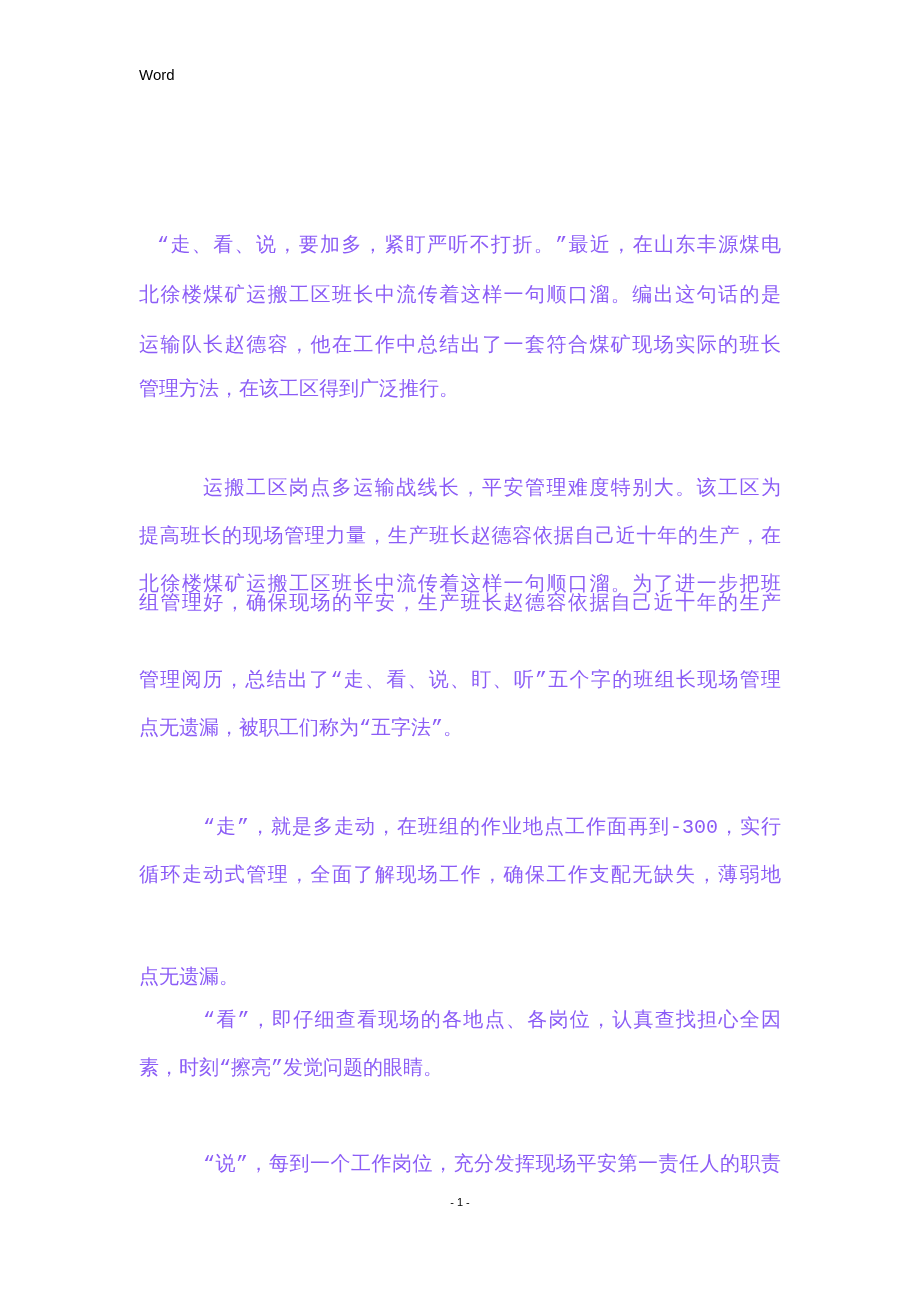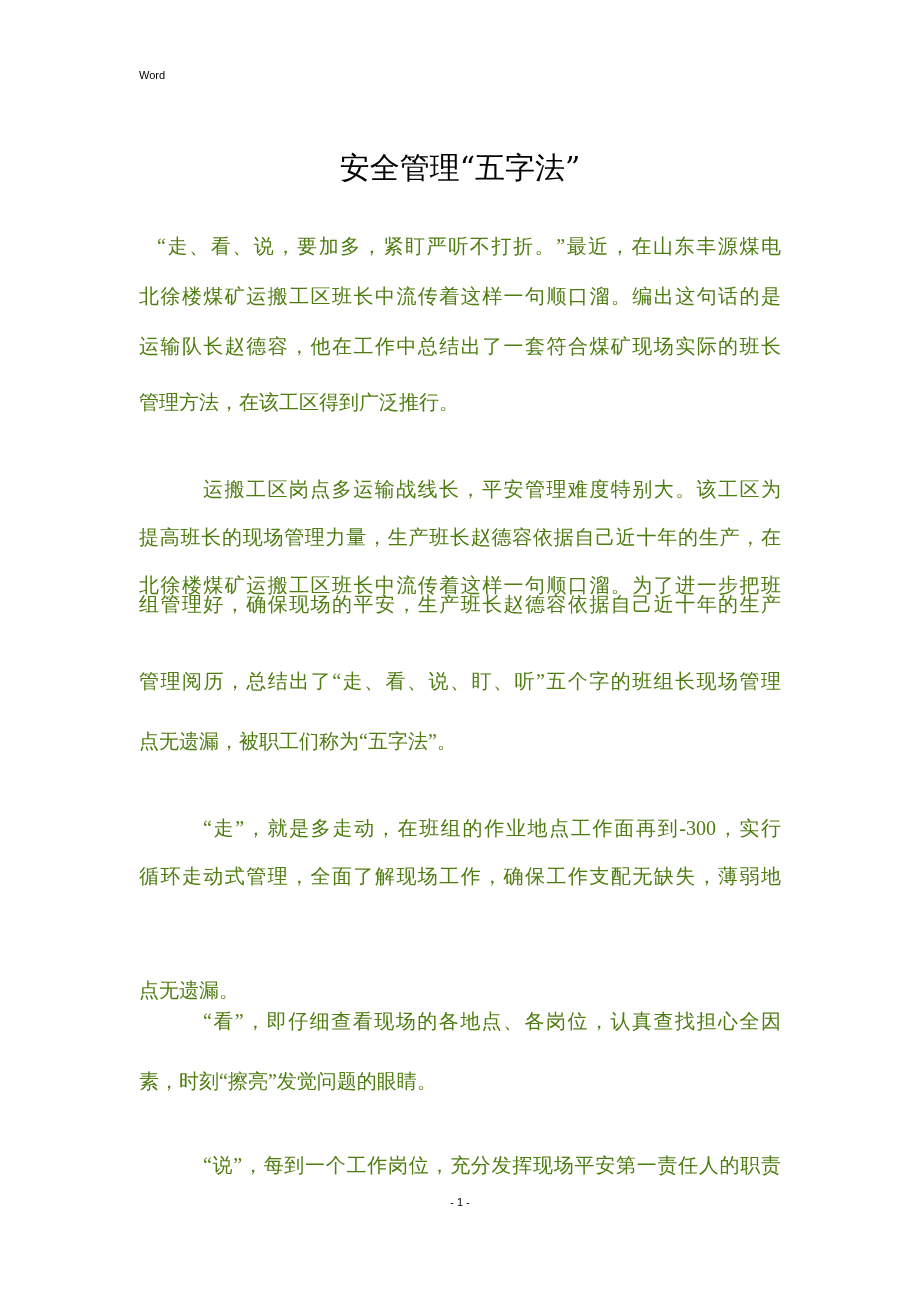--- a/index.html
+++ b/index.html
@@ -1,52 +1,51 @@
 <!DOCTYPE html>
 <html><head>
   <meta charset="utf-8">
   <style>
     html, body { margin: 0; padding: 0; background: #ffffff; }
     body { width: 920px; height: 1302px; position: relative; overflow: hidden; color: #000; }
     .page { position: absolute; left: 0; top: 0; width: 920px; height: 1302px; background: #fff; }
     .header-label {
       position: absolute; left: 139px; top: 68px;
       font-family: "Liberation Sans", "DejaVu Sans", sans-serif;
-      font-size: 11px; color: #000; line-height: 14px;
+      font-size: 15px; color: #000; line-height: 14px;
     }
     .title {
       position: absolute; left: 0; width: 920px; top: 146px;
       text-align: center;
       font-family: "DejaVu Serif", "Liberation Serif", serif;
       font-size: 30px; line-height: 44px; color: #000;
     }
     .line {
       position: absolute; left: 139px; width: 642px;
-      font-family: Liberation Serif, serif;
-      font-size: 20px; line-height: 26px; color: #4d7c0f;
+      font-family: Liberation Mono, monospace;
+      font-size: 20px; line-height: 26px; color: #8b5cf6;
       white-space: nowrap; text-align: justify; text-align-last: justify;
     }
-    .line.last { text-align-last: left; margin-top: 12px; }
+    .line.last { text-align-last: left; }
     .line.indent { padding-left: 64px; width: 578px; }
     .line.indent-small { padding-left: 18px; width: 624px; }
     .footer-page {
       position: absolute; left: 0; width: 920px; top: 1196px;
       text-align: center;
       font-family: "Liberation Sans", "DejaVu Sans", sans-serif;
       font-size: 11px; color: #000;
     }
   </style>
 </head>
 <body>
 
 <div class="page">
 
   <div class="header-label">Word</div>
 
-  <div class="title">安全管理“五字法”</div>
 
   <div>
     <div class="line indent-small" style="top:233px">“走、看、说，要加多，紧盯严听不打折。”最近，在山东丰源煤电</div>
     <div class="line" style="top:283px">北徐楼煤矿运搬工区班长中流传着这样一句顺口溜。编出这句话的是</div>
     <div class="line" style="top:333px">运输队长赵德容，他在工作中总结出了一套符合煤矿现场实际的班长</div>
     <div class="line last" style="top:377px">管理方法，在该工区得到广泛推行。</div>
   </div>
 
   <div>
     <div class="line indent" style="top:476px">运搬工区岗点多运输战线长，平安管理难度特别大。该工区为</div>

